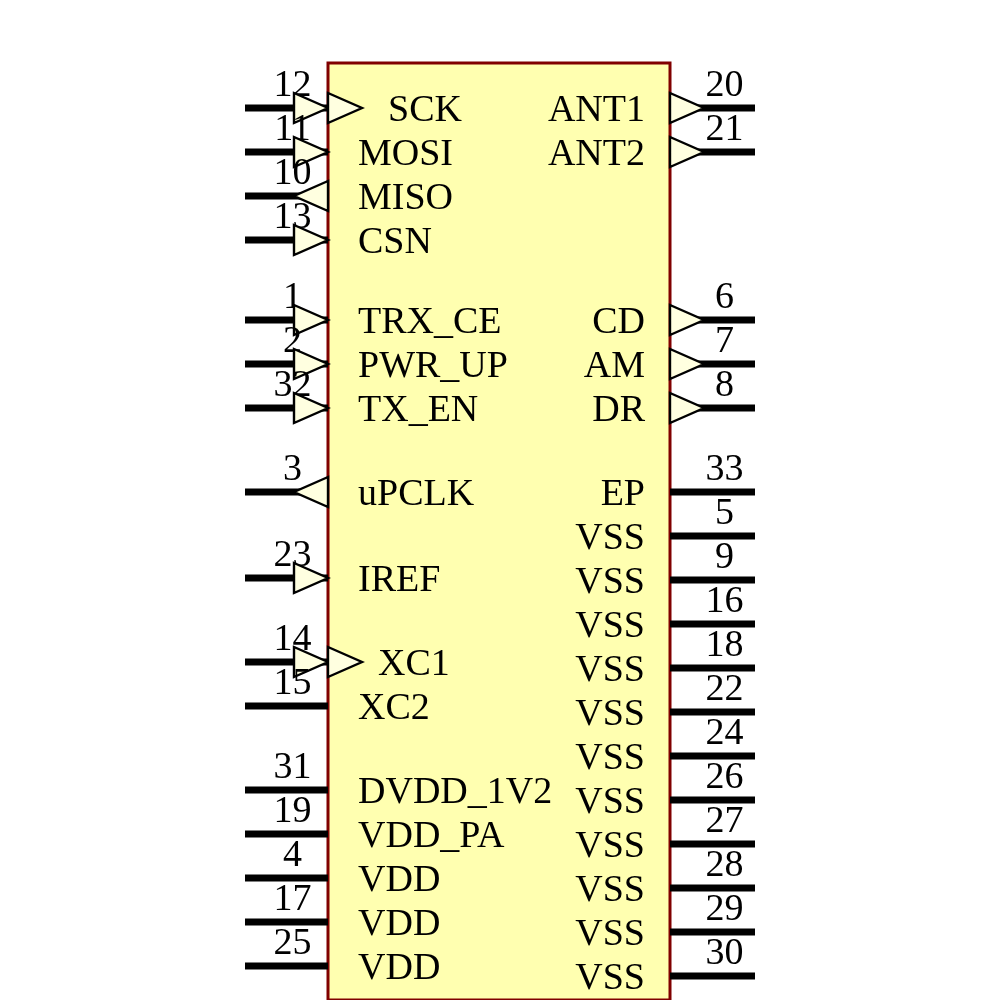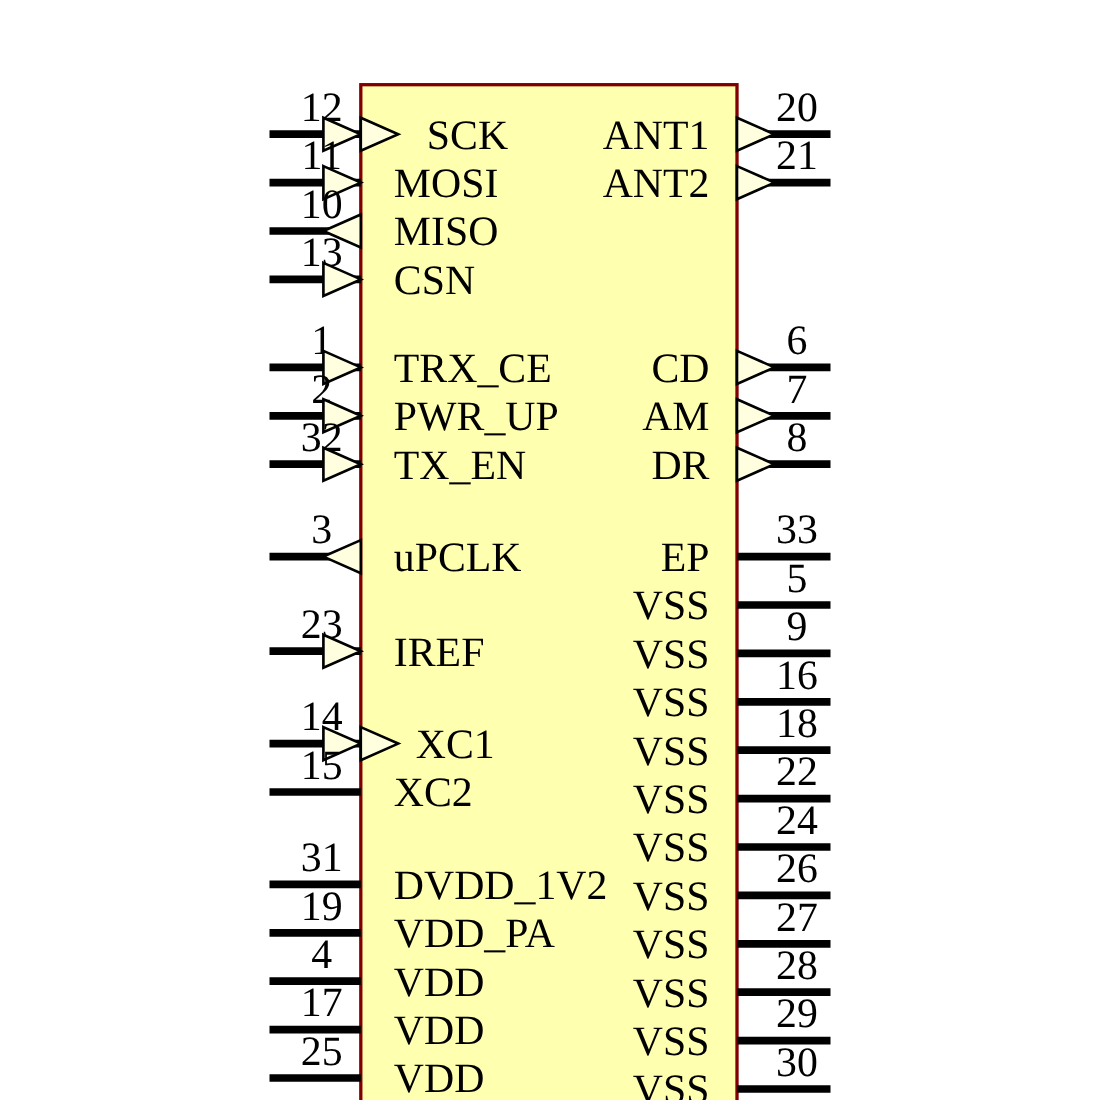--- a/index.html
+++ b/index.html
@@ -12,21 +12,20 @@
     width: 1000px;
     height: 1000px;
     overflow: hidden;
     font-family: "Liberation Serif", "DejaVu Serif", serif;
   }
   #stage {
     position: relative;
     width: 1000px;
     height: 863px;
     background: #ffffff;
-    margin-top: 14px;
   }
   #diagram {
     position: absolute;
     left: 0;
     top: 0;
     width: 1000px;
     height: 1000px;
   }
   .chip-body {
     fill: #ffffb0;

